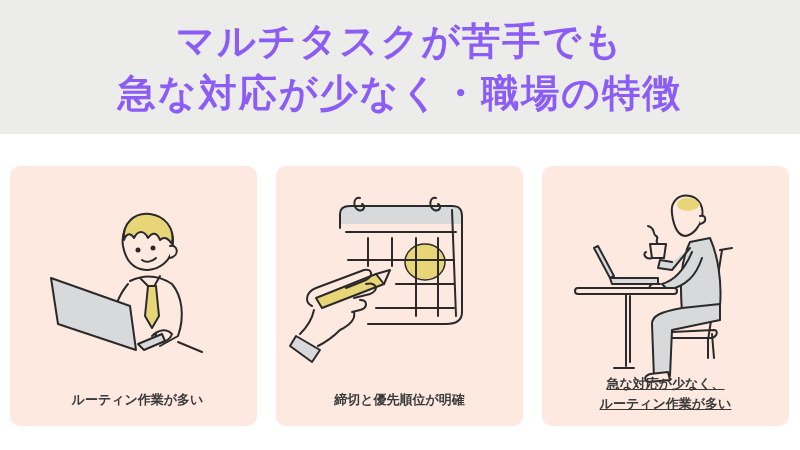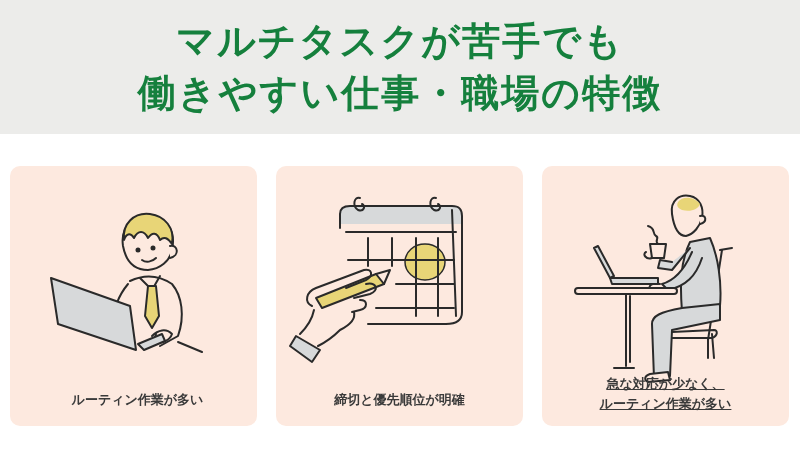--- a/index.html
+++ b/index.html
@@ -8,21 +8,21 @@
     .header {
       position: absolute; left: 0; top: 0; width: 800px; height: 134px;
       background: #ececea;
       display: flex; flex-direction: column; align-items: center; justify-content: center;
     }
     .title-line {
       font-family: "DejaVu Sans", sans-serif;
       font-weight: bold;
       font-size: 38px;
       line-height: 52px;
-      color: #15803d;
+      color: #8b5cf6;
       letter-spacing: 2px;
       white-space: nowrap;
     }
     .card {
       position: absolute; top: 166px; height: 260px;
       background: #fde9df;
       border-radius: 10px;
     }
     .card svg { position: absolute; left: 0; top: 0; }
     .card-label {
@@ -34,21 +34,21 @@
       line-height: 20px;
       color: #3a3a3a;
       white-space: nowrap;
     }
   </style>
 </head>
 <body>
 
 <div class="header">
   <div class="title-line">マルチタスクが苦手でも</div>
-  <div class="title-line">働きやすい仕事・職場の特徴</div>
+  <div class="title-line">急な対応が少なく・職場の特徴</div>
 </div>
 
 <div class="card" style="left:10px; width:247px;">
   <svg width="247" height="260" viewBox="0 0 247 260">
     <g fill="none" stroke="#2a2a2a" stroke-width="2" stroke-linecap="round" stroke-linejoin="round">
 
       <path d="M120 115 C 135 108, 150 110, 162 118 C 172 130, 175 150, 168 170 L 150 180" fill="#fde9df"></path>
       <path d="M118 118 C 108 130, 103 145, 102 160"></path>
 
       <path d="M130 112 L 142 124 L 150 110"></path>

